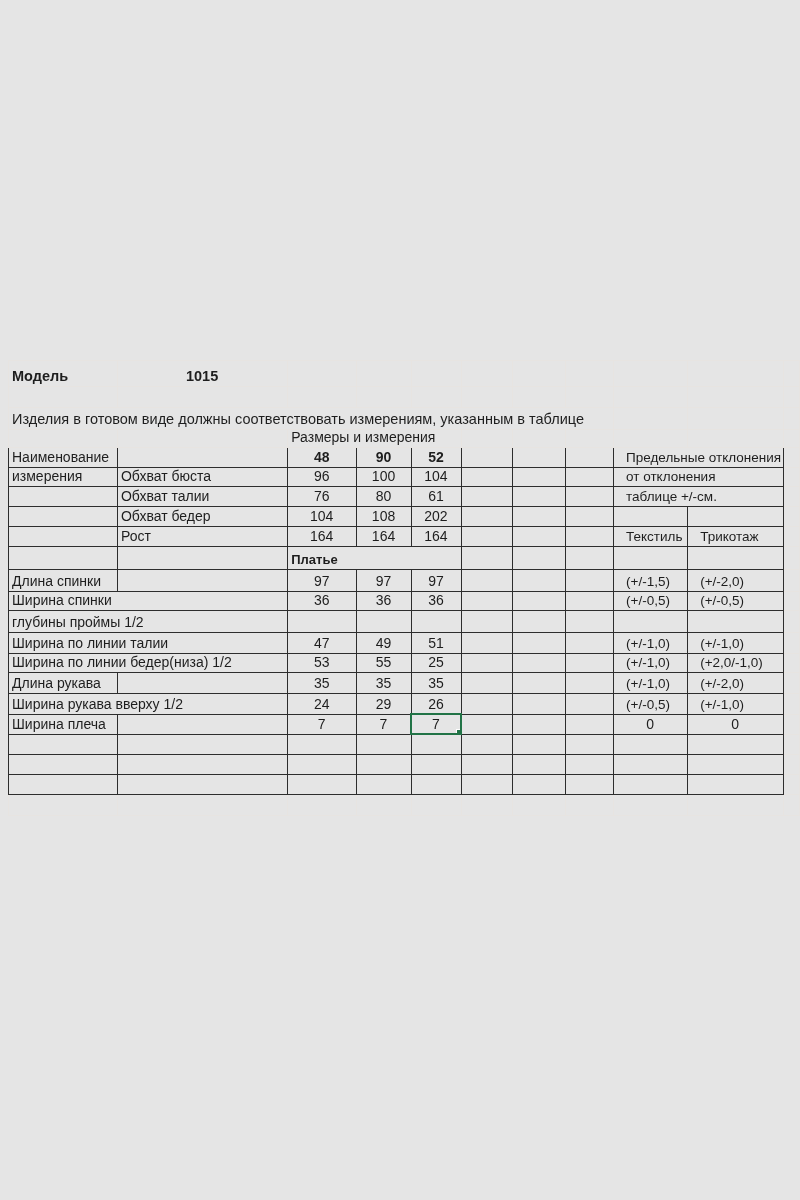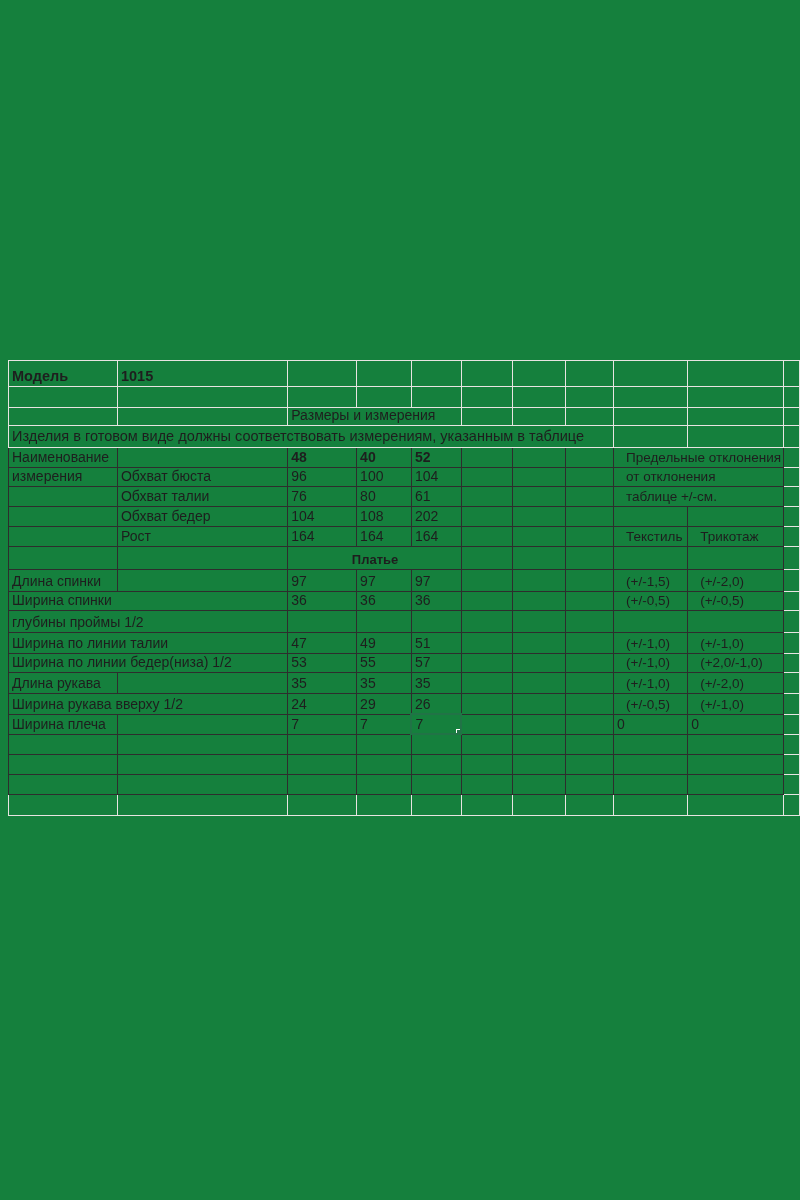--- a/index.html
+++ b/index.html
@@ -1,32 +1,32 @@
 <!DOCTYPE html>
 <html><head>
 <meta charset="utf-8">
 <style>
   html,body{margin:0;padding:0;background:#ffffff;}
   .canvas{
-    position:relative;width:800px;height:1200px;background:#15803d;
+    position:relative;width:800px;height:1200px;background:#e5e5e5;
     font-family:"Liberation Sans",sans-serif;color:#1e1e1e;overflow:hidden;
   }
   .sheet{position:absolute;top:360px;left:0;}
   table{border-collapse:collapse;table-layout:fixed;margin-left:8px;}
   td{
     border:1px solid #e7e4e1;           
     font-size:14px;line-height:1.05;
     vertical-align:bottom;padding:0 2px 2px 3px;
     overflow:hidden;white-space:nowrap;
   }
   tr.t td{border:1.5px solid #2d2d2d;}   
   tr.t td.f{border:1px solid #e7e4e1;}   
-  td.num{text-align:left;padding-right:4px;}
+  td.num{text-align:center;padding-right:4px;}
   td.bold{font-weight:bold;}
-  td.center{text-align:center;}
+  td.center{text-align:left;}
   td.tol{font-size:13.5px;padding-left:12px;}
   td.note{font-size:14.5px;}
   td.model{font-size:14.5px;}
   td.sel{border:2px solid #217346 !important;position:relative;}
   td.sel::after{
     content:"";position:absolute;right:-3px;bottom:-3px;width:5px;height:5px;
     background:#217346;border:1px solid #ffffff;z-index:5;
   }
 </style>
 </head>
@@ -71,44 +71,44 @@
             <td></td>
             <td></td>
             <td></td>
             <td></td>
             <td></td>
             <td></td>
             <td></td>
             <td></td>
       </tr>
 
-      <tr style="height:17px">
-        <td></td>
-            <td></td>
-        <td colspan="3">Размеры и измерения</td>
-        <td></td>
-            <td></td>
-            <td></td>
-            <td></td>
-            <td></td>
-            <td></td>
-      </tr>
-
       <tr style="height:22px">
         <td class="note" colspan="8">Изделия в готовом виде должны соответствовать измерениям, указанным в таблице</td>
         <td></td>
             <td></td>
             <td></td>
       </tr>
 
+      <tr style="height:17px">
+        <td></td>
+            <td></td>
+        <td colspan="3">Размеры и измерения</td>
+        <td></td>
+            <td></td>
+            <td></td>
+            <td></td>
+            <td></td>
+            <td></td>
+      </tr>
+
       <tr class="t" style="height:20px">
         <td>Наименование</td>
         <td></td>
         <td class="num bold">48</td>
-        <td class="num bold">40</td>
+        <td class="num bold">90</td>
         <td class="num bold">52</td>
         <td></td>
             <td></td>
             <td></td>
         <td class="tol" colspan="2">Предельные отклонения</td>
         <td class="f"></td>
       </tr>
 
       <tr class="t" style="height:19px">
         <td>измерения</td>
@@ -227,21 +227,21 @@
             <td></td>
         <td class="tol">(+/-1,0)</td>
         <td class="tol">(+/-1,0)</td>
         <td class="f"></td>
       </tr>
 
       <tr class="t" style="height:19px">
         <td colspan="2">Ширина по линии бедер(низа) 1/2</td>
         <td class="num">53</td>
         <td class="num">55</td>
-        <td class="num">57</td>
+        <td class="num">25</td>
         <td></td>
             <td></td>
             <td></td>
         <td class="tol">(+/-1,0)</td>
         <td class="tol">(+2,0/-1,0)</td>
         <td class="f"></td>
       </tr>
 
       <tr class="t" style="height:21px">
         <td>Длина рукава</td>

